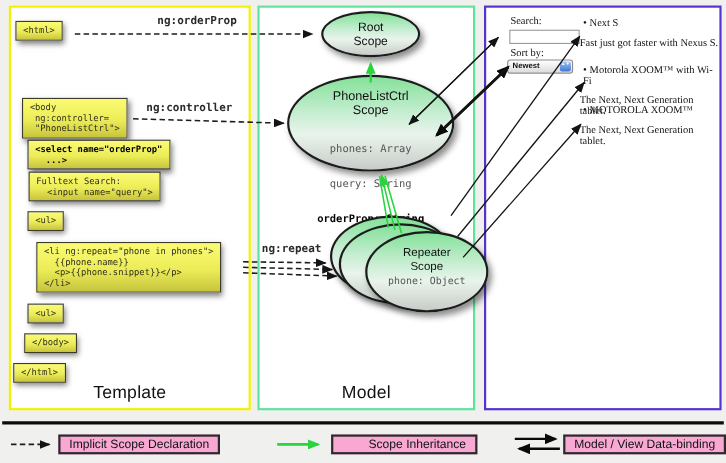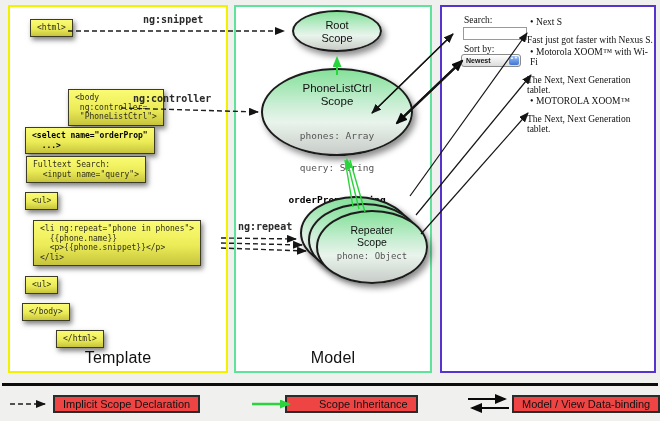--- a/index.html
+++ b/index.html
@@ -73,21 +73,21 @@
     border-radius:2px; color:#fff; font-size:4px; line-height:4.5px;
     text-align:center;
   }
   .v-item { position:absolute; left:88px; width:125px; font-family:"Liberation Serif", serif; }
   .v-item-title { font-size:9.5px; color:#111; }
   .v-item-title::before { content:"• "; font-size:10px; }
   .v-item-desc { font-size:9.5px; color:#111; margin-top:8px; margin-left:-3px; }
   
   .legend-box {
     position:absolute; top:395px; height:18px;
-    background:#ef4444; border:2px solid #2b2b2b;
+    background:#f9a8d4; border:2px solid #2b2b2b;
     font-size:11px; color:#111; line-height:14px; padding:0 8px;
     white-space:nowrap;
   }
   
   #arrows { position:absolute; left:0; top:0; width:660px; height:421px; pointer-events:none; }
 </style>
 </head>
 <body>
 
 <div id="stage">
@@ -105,76 +105,76 @@
     <div class="v-label" style="left:22px; top:37px;">Sort by:</div>
     <div id="sort-select">
       <span>Newest</span>
       <span id="sort-stepper"><span>▲▼</span></span>
     </div>
 
     <div class="v-item" style="top:9px;">
       <div class="v-item-title">Next S</div>
       <div class="v-item-desc">Fast just got faster with Nexus S.</div>
     </div>
-    <div class="v-item" style="top:39px;font-family:Liberation Serif, serif;">
+    <div class="v-item" style="top:51px;font-family:Liberation Serif, serif;">
       <div class="v-item-title">Motorola XOOM™ with Wi-Fi</div>
       <div class="v-item-desc">The Next, Next Generation tablet.</div>
     </div>
     <div class="v-item" style="top:88px;">
       <div class="v-item-title">MOTOROLA XOOM™</div>
       <div class="v-item-desc">The Next, Next Generation tablet.</div>
     </div>
   </div>
 
-  <div class="code" style="left:14px; top:19px;margin-left:16px;">&lt;html&gt;</div>
-  <div class="code" style="left:20px; top:89px;margin-left:48px;">&lt;body
+  <div class="code" style="left:14px; top:19px;">&lt;html&gt;</div>
+  <div class="code" style="left:20px; top:89px;">&lt;body
  ng:controller=
  "PhoneListCtrl"&gt;</div>
   <div class="code bold" style="left:25px; top:127px;">&lt;select name="orderProp"
   ...&gt;</div>
   <div class="code" style="left:26px; top:156px;">Fulltext Search:
   &lt;input name="query"&gt;</div>
   <div class="code" style="left:25px; top:192px;">&lt;ul&gt;</div>
   <div class="code" style="left:33px; top:220px;">&lt;li ng:repeat="phone in phones"&gt;
   {{phone.name}}
   &lt;p&gt;{{phone.snippet}}&lt;/p&gt;
 &lt;/li&gt;</div>
   <div class="code" style="left:25px; top:276px;">&lt;ul&gt;</div>
   <div class="code" style="left:22px; top:303px;">&lt;/body&gt;</div>
-  <div class="code" style="left:12px; top:330px;margin-left:44px;">&lt;/html&gt;</div>
-
-  <div class="ng-label" style="left:143px; top:14px;">ng:snippet</div>
+  <div class="code" style="left:12px; top:330px;">&lt;/html&gt;</div>
+
+  <div class="ng-label" style="left:143px; top:14px;">ng:orderProp</div>
   <div class="ng-label" style="left:133px; top:93px;">ng:controller</div>
   <div class="ng-label" style="left:238px; top:221px;">ng:repeat</div>
 
   <div class="ellipse" style="left:292px; top:10px; width:90px; height:42px; padding-top:7px;">
     <div class="scope-title" style="font-size:11px; line-height:12.5px;text-align:center;">Root
 Scope</div>
   </div>
 
   <div class="ellipse" style="left:261px; top:68px; width:152px; height:88px; padding-top:12px;text-align:center;">
     <div class="scope-title">PhoneListCtrl
 Scope</div>
     <div class="scope-props" style="margin-top:2px;">
       <div>phones: Array</div>
       <div>query: String</div>
     </div>
     <div class="scope-prop-bold">orderProp: String</div>
   </div>
 
   <div class="ellipse" style="left:300px; top:196px; width:112px; height:74px;"></div>
   <div class="ellipse" style="left:308px; top:203px; width:112px; height:74px;"></div>
-  <div class="ellipse" style="left:316px; top:210px; width:112px; height:74px; padding-top:12px;">
+  <div class="ellipse" style="left:332px; top:210px; width:112px; height:74px; padding-top:12px;">
     <div class="scope-title" style="font-size:10.5px; line-height:12px;">Repeater
 Scope</div>
     <div class="scope-props" style="font-size:9px; margin-top:3px;">phone: Object</div>
   </div>
 
   <div class="legend-box" style="left:53px;">Implicit Scope Declaration</div>
-  <div class="legend-box" style="left:285px;padding-left:32px;">Scope Inheritance</div>
+  <div class="legend-box" style="left:301px;padding-left:32px;">Scope Inheritance</div>
   <div class="legend-box" style="left:512px;">Model / View Data-binding</div>
 
   <svg id="arrows" viewBox="0 0 660 421">
     <defs>
       <marker id="ab" markerUnits="userSpaceOnUse" markerWidth="10" markerHeight="8" refX="9" refY="4" orient="auto">
         <path d="M0,0 L10,4 L0,8 z" fill="#141414"></path>
       </marker>
       <marker id="abBig" markerUnits="userSpaceOnUse" markerWidth="12" markerHeight="10" refX="10" refY="5" orient="auto">
         <path d="M0,0 L12,5 L0,10 z" fill="#0a0a0a"></path>
       </marker>

